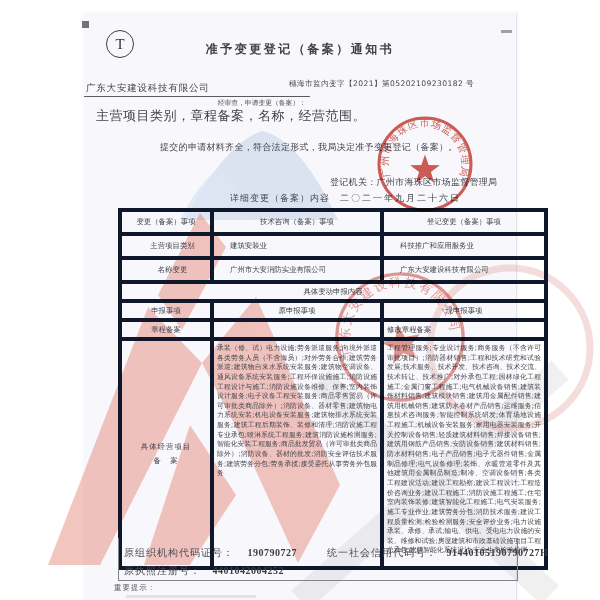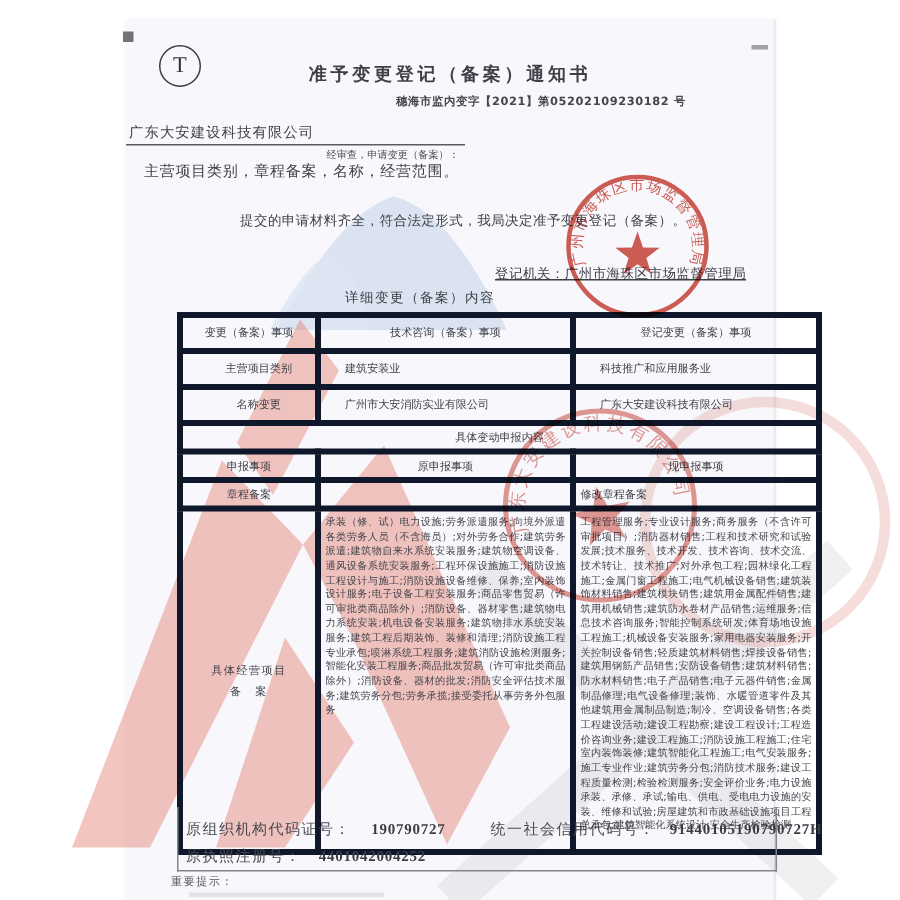--- a/index.html
+++ b/index.html
@@ -10,28 +10,28 @@
   #paper{left:84px;top:13px;width:432px;height:587px;background:#f8f8fc;
          border-right:1px solid #e3e3ea;box-shadow:0 0 4px rgba(0,0,0,.05);}
   
   .wm{pointer-events:none;}
   
   #t-logo{left:106px;top:30px;width:26px;height:26px;border:1.6px solid #3c3c44;border-radius:50%;
           display:flex;align-items:center;justify-content:center;font-family:"Liberation Serif",serif;
           font-size:15px;color:#34343c;z-index:2;}
   #title{left:84px;top:41px;width:432px;text-align:center;font-size:12px;font-weight:bold;
          letter-spacing:2.5px;z-index:2;}
-  #docnum{left:264px;top:63px;width:210px;text-align:left;font-size:7.6px;font-weight:bold;
+  #docnum{left:264px;top:79px;width:210px;text-align:right;font-size:7.6px;font-weight:normal;
           letter-spacing:.4px;color:#46464e;z-index:2;}
   #company{left:86px;top:82px;font-size:9.5px;letter-spacing:.8px;z-index:2;}
   #company-underline{left:84px;top:96px;width:226px;border-bottom:1px solid #5a5a62;z-index:2;}
   #review-line{left:96px;top:98px;width:210px;text-align:right;font-size:6.8px;color:#4a4a52;z-index:2;}
-  #items-line{left:96px;top:107px;font-size:10px;letter-spacing:.5px;z-index:2;font-family:Liberation Mono, monospace;}
+  #items-line{left:96px;top:107px;font-size:13px;letter-spacing:.5px;z-index:2;font-family:Liberation Mono, monospace;}
   #approval{left:160px;top:141px;font-size:9px;letter-spacing:.3px;white-space:nowrap;z-index:2;}
-  #registry{left:330px;top:176px;font-size:9px;letter-spacing:.3px;z-index:2;text-decoration:underline;}
+  #registry{left:330px;top:176px;font-size:9px;letter-spacing:.3px;z-index:2;}
   #detail-title{left:230px;top:192px;font-size:9px;letter-spacing:1px;z-index:2;}
   #issue-date{left:340px;top:192px;font-size:9px;letter-spacing:2px;z-index:2;}
   
   #change-table{left:118px;top:208px;width:398px;border-collapse:collapse;table-layout:fixed;z-index:2;}
   #change-table td,#change-table th{border:4px solid #0f172a;font-weight:normal;
       font-size:7.4px;color:#3f3f48;padding:1px 3px;vertical-align:middle;}
   #change-table .c1{width:82px;text-align:center;}
   #change-table .c2{width:160px;}
   #change-table .c3{width:154px;margin-left:16px;}
   #change-table .ctr{text-align:center;}
@@ -93,20 +93,21 @@
   </div>
   <div id="title" class="abs">准予变更登记（备案）通知书</div>
   <div id="docnum" class="abs">穗海市监内变字【2021】第05202109230182 号</div>
   <div id="company" class="abs">广东大安建设科技有限公司</div>
   <div id="company-underline" class="abs"></div>
   <div id="review-line" class="abs">经审查，申请变更（备案）：</div>
   <div id="items-line" class="abs">主营项目类别，章程备案，名称，经营范围。</div>
   <div id="approval" class="abs">提交的申请材料齐全，符合法定形式，我局决定准予变更登记（备案）。</div>
   <div id="registry" class="abs">登记机关：广州市海珠区市场监督管理局</div>
   <div id="detail-title" class="abs">详细变更（备案）内容</div>
+  <div id="issue-date" class="abs">二〇二一年九月二十六日</div>
 
   <table id="change-table" class="abs">
     <tbody>
         <tr class="hrow">
       <td class="c1">变更（备案）事项</td>
       <td class="c2 ctr">技术咨询（备案）事项</td>
       <td class="c3 ctr">登记变更（备案）事项</td>
     </tr>
     <tr class="r20">
       <td class="c1">主营项目类别</td>

